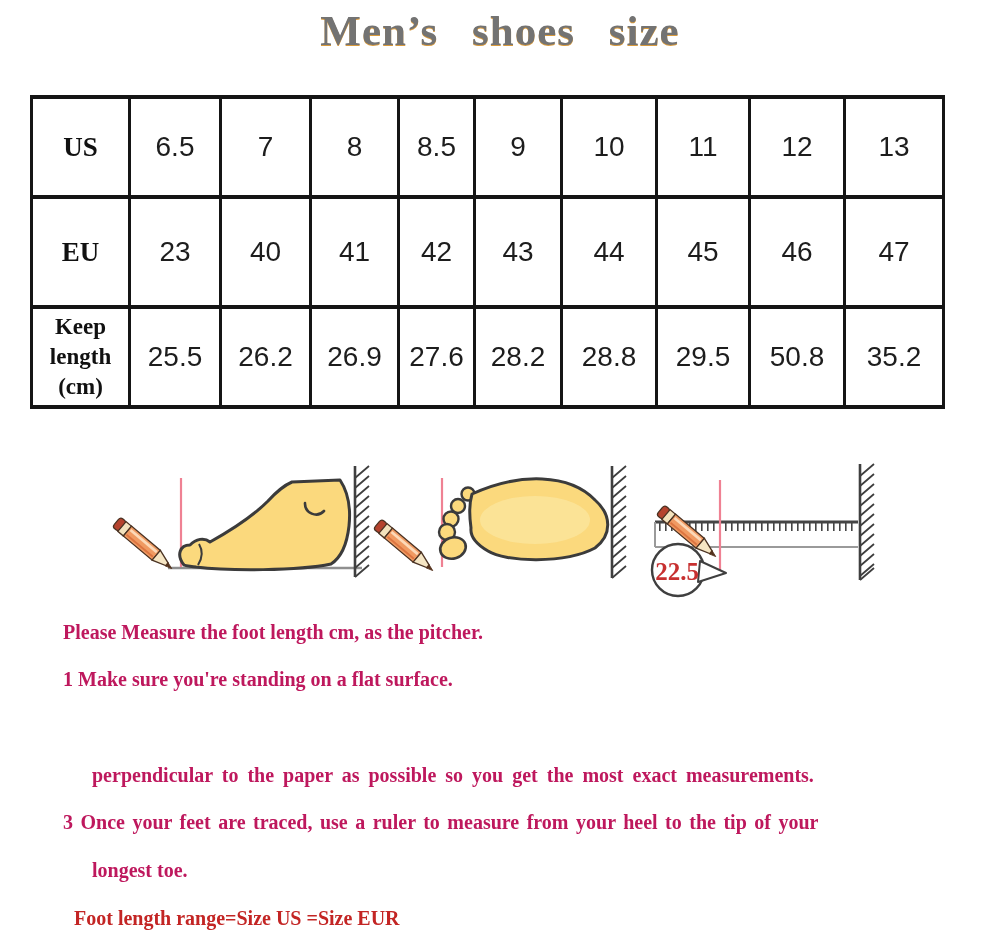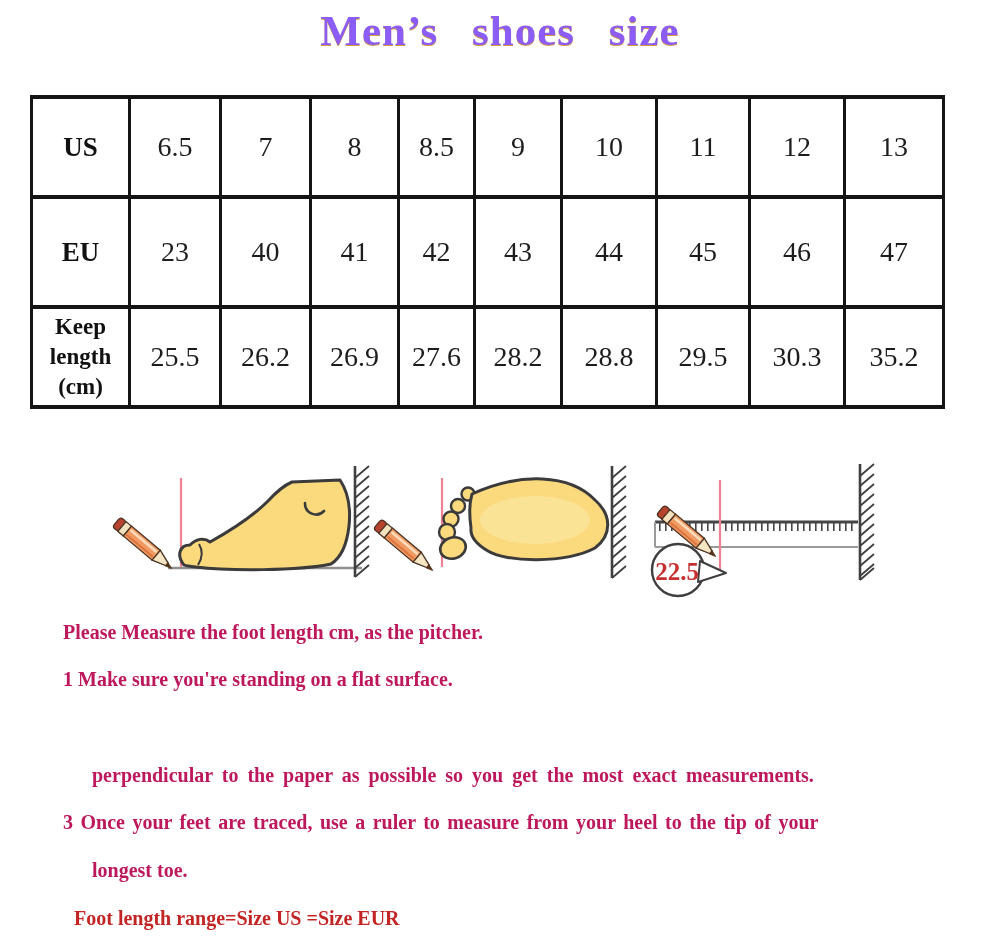--- a/index.html
+++ b/index.html
@@ -14,40 +14,40 @@
   
   #title{
     position:absolute;
     top:6px; left:0; width:1000px;
     text-align:center;
     font-family:"Liberation Serif", serif;
     font-weight:700;
     font-size:43px;
     letter-spacing:1px;
     word-spacing:22px;
-    color:#8b5cf6;
+    color:#737373;
     text-shadow:0 1px 0 #d99a3c;
   }
   
   #size-table-wrap{
     position:absolute;
     top:95px; left:30px;
   }
   table#size-table{
     border-collapse:collapse;
     table-layout:fixed;
     width:912px;
   }
   #size-table td{
     border:3px solid #151515;
     border-top-width:4px;
     border-bottom-width:4px;
     text-align:center;
     vertical-align:middle;
-    font-family:Liberation Serif, serif;
+    font-family:Liberation Sans, sans-serif;
     font-size:28px;
     color:#1d1d1d;
     padding:0;
     overflow:hidden;
   }
   #size-table tr:nth-child(1) td{height:96px;}
   #size-table tr:nth-child(2) td{height:106px;}
   #size-table tr:nth-child(3) td{height:96px;}
   #size-table td.rowlabel{
     font-family:"Liberation Serif", serif;
@@ -143,21 +143,21 @@
           </tr>
           <tr>
             <td class="rowlabel multiline">Keep length (cm)</td>
             <td>25.5</td>
             <td>26.2</td>
             <td>26.9</td>
             <td>27.6</td>
             <td>28.2</td>
             <td>28.8</td>
             <td>29.5</td>
-            <td>30.3</td>
+            <td>50.8</td>
             <td>35.2</td>
           </tr>
         </tbody>
     </table>
   </div>
 
   <svg id="illustrations" width="1000" height="937" viewBox="0 0 1000 937">
     <defs>
       <g id="pencil">
         <rect x="-45" y="-8" width="10" height="16" rx="4" fill="#b5432e" stroke="#4a3222" stroke-width="1.6"></rect>

